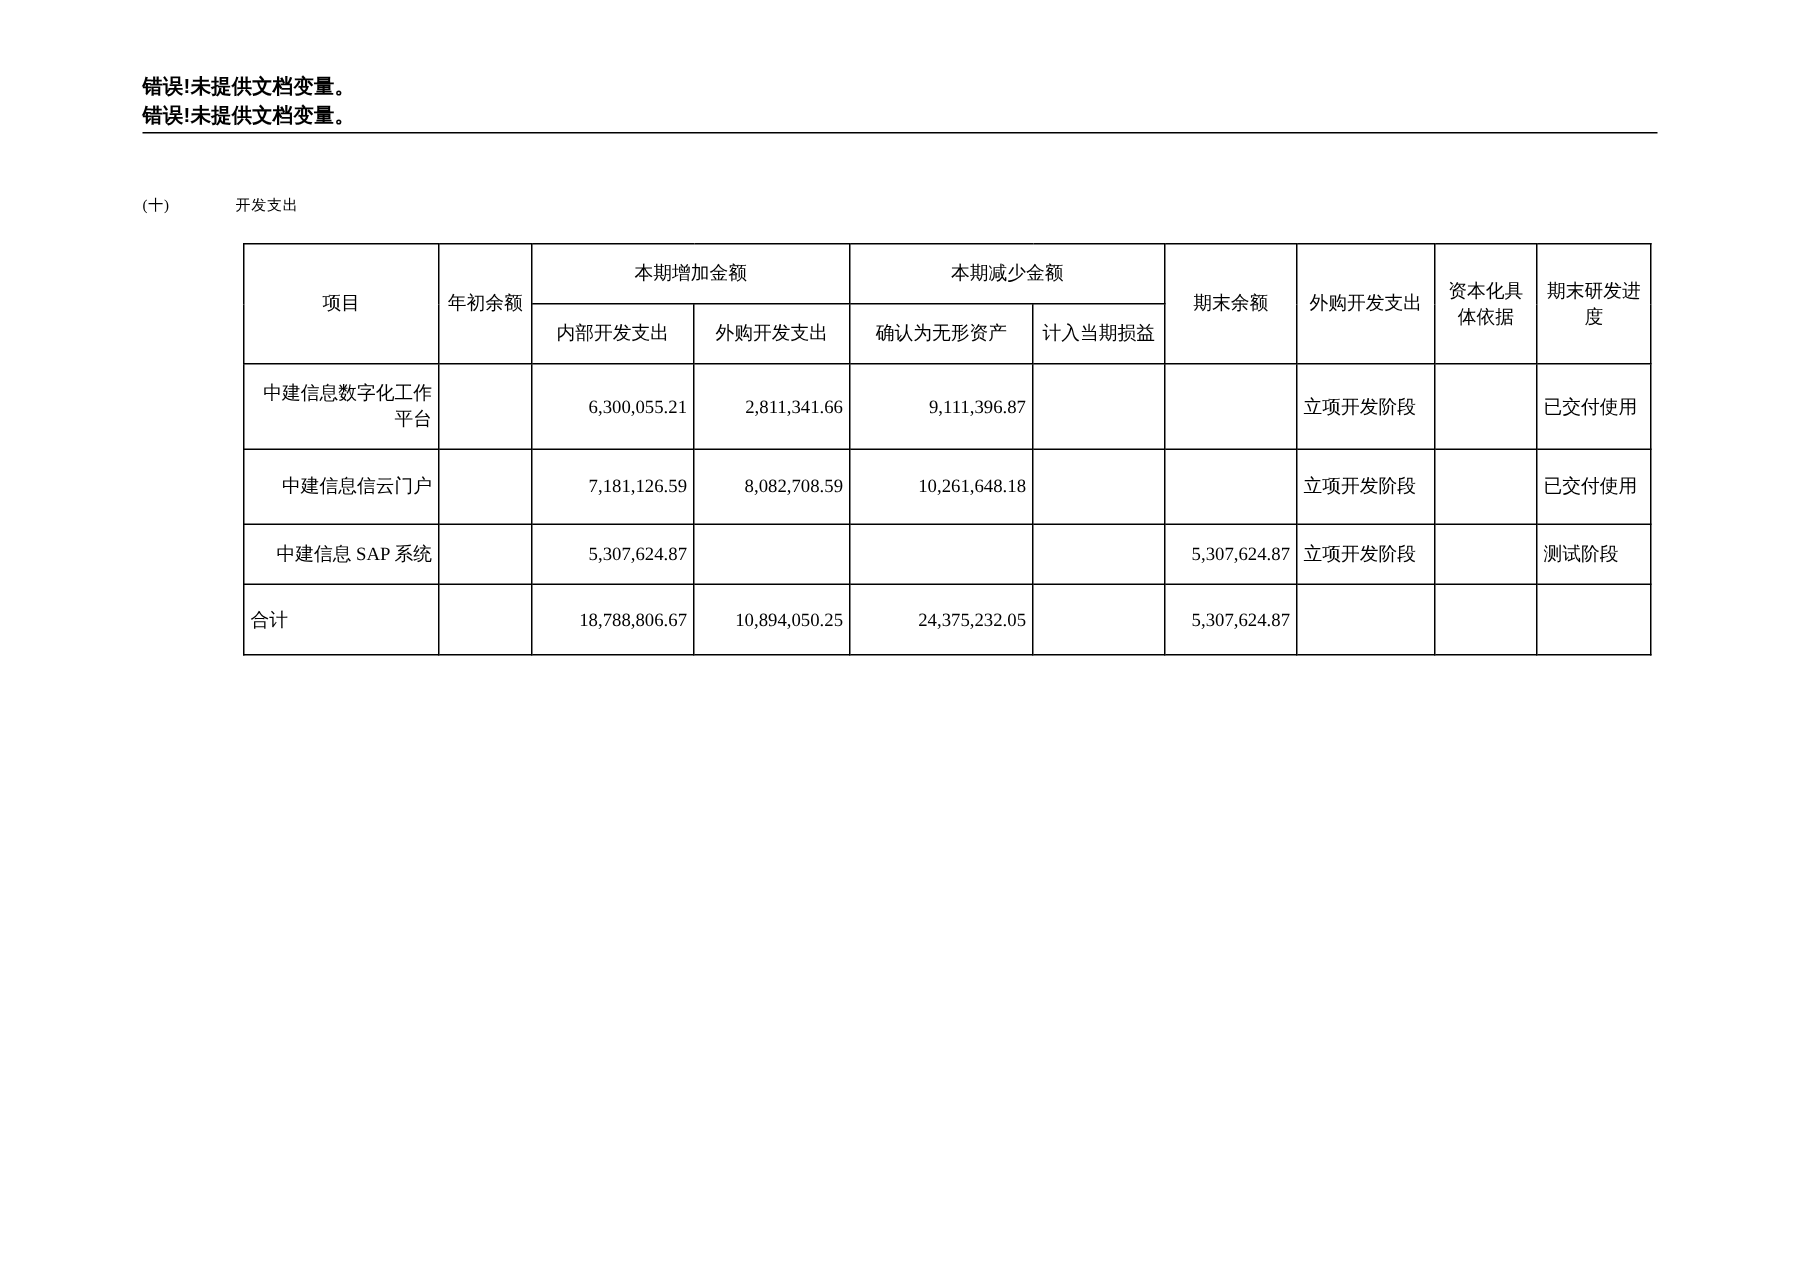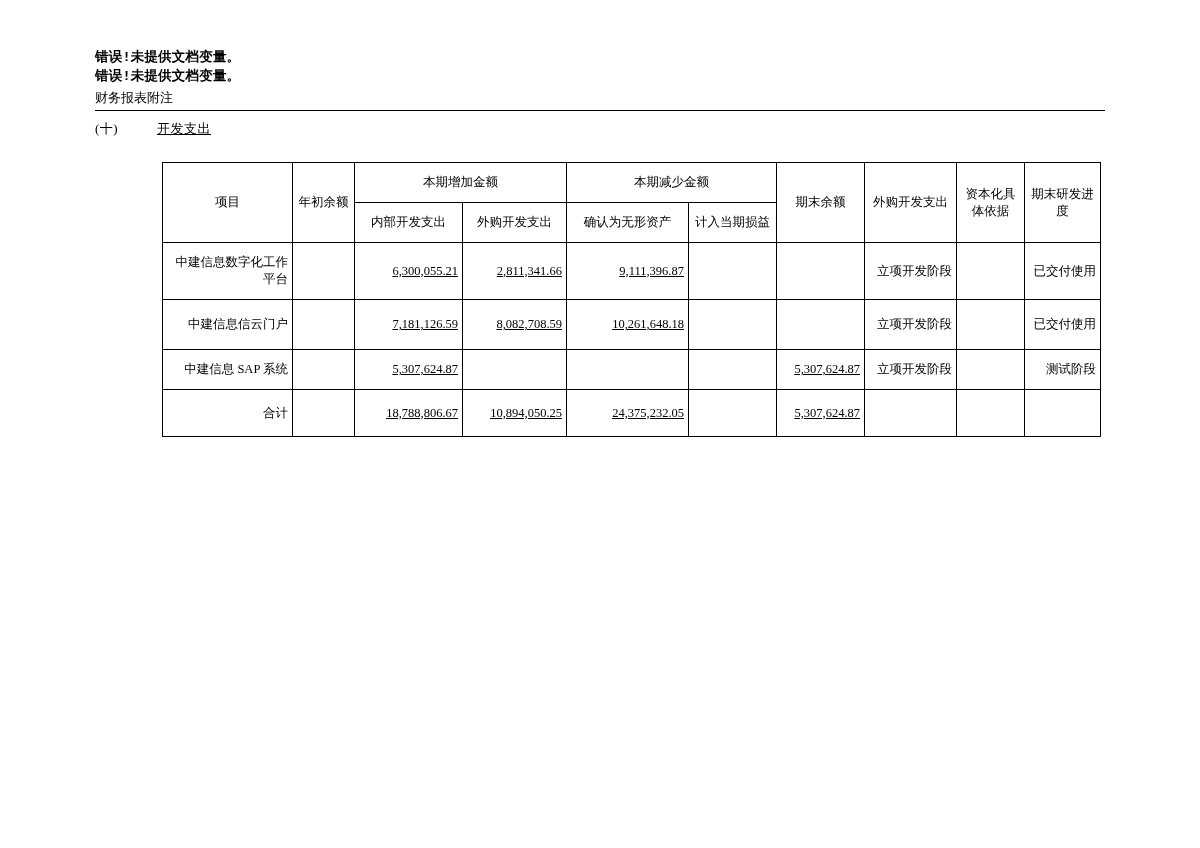--- a/index.html
+++ b/index.html
@@ -19,45 +19,44 @@
   }
 
   
   .header {
     position: absolute;
     left: 95px;
     top: 48px;
     width: 1010px;
   }
   .header-line {
-    font-family: Liberation Mono, monospace;
+    font-family: Liberation Sans, sans-serif;
     font-weight: bold;
     font-size: 13.5px;
     line-height: 19px;
     letter-spacing: 0.2px;
   }
   .header-sub {
     font-size: 13px;
     line-height: 20px;
     padding-top: 2px;
   }
   .header-rule {
     border-bottom: 1.4px solid #000;
     margin-top: 2px;
     width: 1010px;
   }
 
   
   .section-title {
     position: absolute;
     left: 95px;
-    top: 120px;
-    font-size: 13px;
+    top: 130px;
+    font-size: 10px;
     letter-spacing: 0.5px;
-    text-decoration: underline;
   }
   .section-title .num {
     display: inline-block;
     width: 62px;
   }
 
   
   .table-wrap {
     position: absolute;
     left: 162px;
@@ -80,22 +79,22 @@
   table.dev thead th {
     text-align: center;
   }
   .outer-top {
     border-top: 1.6px solid #000 !important;
   }
   .outer-bottom {
     border-bottom: 1.6px solid #000 !important;
     margin-left: 24px;
   }
-  .c-center { text-align: right; }
-  .c-right  { text-align: right; padding-right: 8px; text-decoration: underline; }
+  .c-center { text-align: left; }
+  .c-right  { text-align: right; padding-right: 8px; }
   .c-left   { text-align: right; padding-left: 6px; }
 
   .row-item {
     height: 46px;
   }
   .row-item-tall {
     height: 50px;
   }
   .row-total td {
     height: 24px;
@@ -103,21 +102,20 @@
   .hdr-tall { height: 26px; }
 </style>
 </head>
 <body>
 
 <div class="page">
 
   <div class="header">
     <div class="header-line">错误!未提供文档变量。</div>
     <div class="header-line">错误!未提供文档变量。</div>
-    <div class="header-sub">财务报表附注</div>
     <div class="header-rule"></div>
   </div>
 
   <div class="section-title">
     <span class="num">(十)</span><span>开发支出</span>
   </div>
 
   <div class="table-wrap">
     <table class="dev">
       <colgroup>

